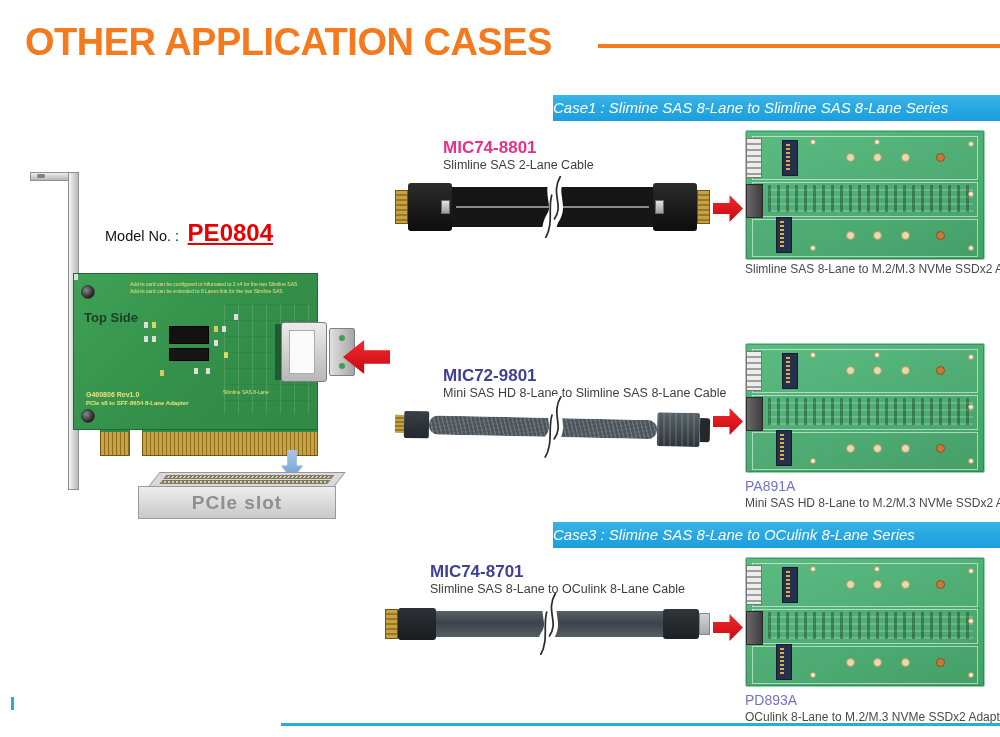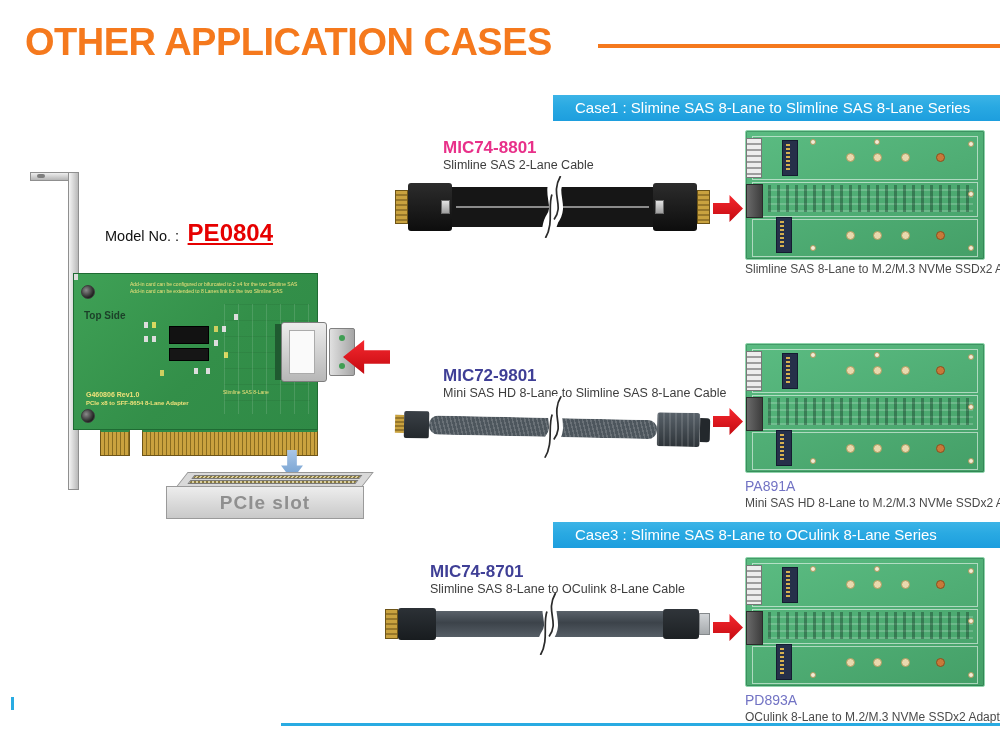--- a/index.html
+++ b/index.html
@@ -30,21 +30,21 @@
     background:linear-gradient(180deg,#eee,#b5b5b5); border:1px solid #8f8f8f; box-sizing:border-box;
   }
   .bracket-hole { position:absolute; left:12px; top:14px; width:8px; height:4px; background:#7e7e7e; border-radius:2px; }
 
   .pcb {
     position:absolute; left:48px; top:113px; width:245px; height:157px;
     background:linear-gradient(135deg,#3fa156 0%, #338f49 55%, #2f8a46 100%);
     border:1px solid #1f6b33; box-sizing:border-box;
   }
   .pcb-note { position:absolute; left:56px; top:7px; width:182px; font-size:5px; line-height:6.5px; color:#efe27a; }
-  .pcb-side { position:absolute; left:10px; top:36px; font-size:10px; font-weight:bold; color:#1c4029; }
+  .pcb-side { position:absolute; left:10px; top:36px; font-size:13px; font-weight:bold; color:#1c4029; }
   .pcb-rev  { position:absolute; left:12px; top:116px; font-size:7px; font-weight:bold; color:#efe27a; line-height:9px; }
   .pcb-rev .rev2 { font-size:6px; }
   .screw { position:absolute; width:14px; height:14px; border-radius:50%;
     background:radial-gradient(circle at 35% 35%, #8a8a8a, #1f1f1f 72%); border:1px solid #3c3c3c; box-sizing:border-box; }
   .screw-top { left:7px; top:11px; } .screw-bot { left:7px; top:135px; }
   .chip1 { position:absolute; left:95px; top:52px; width:38px; height:16px; background:#121212; border:1px solid #000; }
   .chip2 { position:absolute; left:95px; top:74px; width:38px; height:11px; background:#161616; border:1px solid #000; }
   .smd { position:absolute; left:0; top:0; width:4px; height:6px; background:#ddd;
     box-shadow:70px 48px #ddd, 78px 48px #d9d960, 70px 62px #ddd, 78px 62px #ddd, 140px 52px #cfcf60,
                148px 52px #ddd, 140px 66px #ddd, 150px 78px #d9d960, 120px 94px #ddd, 132px 94px #ddd,
@@ -71,37 +71,37 @@
     border:1px solid #6e5518; border-top:2px solid #2f8a46; box-sizing:border-box; }
   .gf-short { left:75px; width:30px; } .gf-long { left:117px; width:176px; }
 
   .arrow-left-big { position:absolute; left:343px; top:340px; width:47px; height:34px;
     background:linear-gradient(180deg,#f5282f,#c40a10);
     clip-path:polygon(100% 30%, 45% 30%, 45% 0, 0 50%, 45% 100%, 45% 70%, 100% 70%); }
   .arrow-down-blue { position:absolute; left:281px; top:450px; width:22px; height:30px;
     background:linear-gradient(180deg,#a9c6e8,#6e9ccd);
     clip-path:polygon(28% 0, 72% 0, 72% 52%, 100% 52%, 50% 100%, 0 52%, 28% 52%); }
 
-  .pcie-slot { position:absolute; left:138px; top:472px; width:212px; height:48px;margin-left:28px; }
+  .pcie-slot { position:absolute; left:138px; top:472px; width:212px; height:48px; }
   .slot-top { position:absolute; top:0; left:10px; width:186px; height:15px;
     background:#d9d9d9; border:1px solid #979797; transform:skewX(-38deg); transform-origin:bottom left; box-sizing:border-box; }
   .slot-pins { height:4px; margin:1.5px 8px 0 8px;
     background:repeating-linear-gradient(90deg,#8a7a40 0 2px,#d9cfa0 2px 4px); border:1px solid #7a7a7a; box-sizing:border-box; }
   .slot-face { position:absolute; top:14px; left:0; width:198px; height:33px;
     background:linear-gradient(180deg,#ededed,#c9c9c9); border:1px solid #9a9a9a; box-sizing:border-box;
     display:flex; align-items:center; justify-content:center; }
   .slot-label { font-size:19px; font-weight:bold; color:#8f8f8f; letter-spacing:1px; }
 
   
   .case-row { position:absolute; left:0; width:1000px; height:212px; }
   .case-1 { top:95px; } .case-2 { top:308px; } .case-3 { top:522px; }
 
   .case-banner { position:absolute; left:553px; top:0; width:447px; height:26px;
     background:linear-gradient(180deg,#3cb4e7 0%, var(--banner-blue) 45%, #1d9ede 100%);
-    color:#fff; font-size:15px; line-height:26px; padding-left:22px; box-sizing:border-box; white-space:nowrap; }
+    color:#fff; font-style:italic; font-size:15px; line-height:26px; box-sizing:border-box; white-space:nowrap; }
 
   .cable-label { position:absolute; left:443px; top:42px; line-height:1.25; }
   .case-2 .cable-label { top:57px; } .case-3 .cable-label { left:430px; top:39px; }
   .cable-model { font-size:17px; font-weight:bold; color:var(--indigo); }
   .case-1 .cable-model { color:var(--magenta); }
   .cable-desc { font-size:12.5px; color:#3d3d3d; }
 
   .cable-graphic { position:absolute; left:395px; top:88px; width:315px; height:48px;
     display:flex; align-items:center; }
   .case-2 .cable-graphic { top:95px; transform:rotate(1.2deg); }

